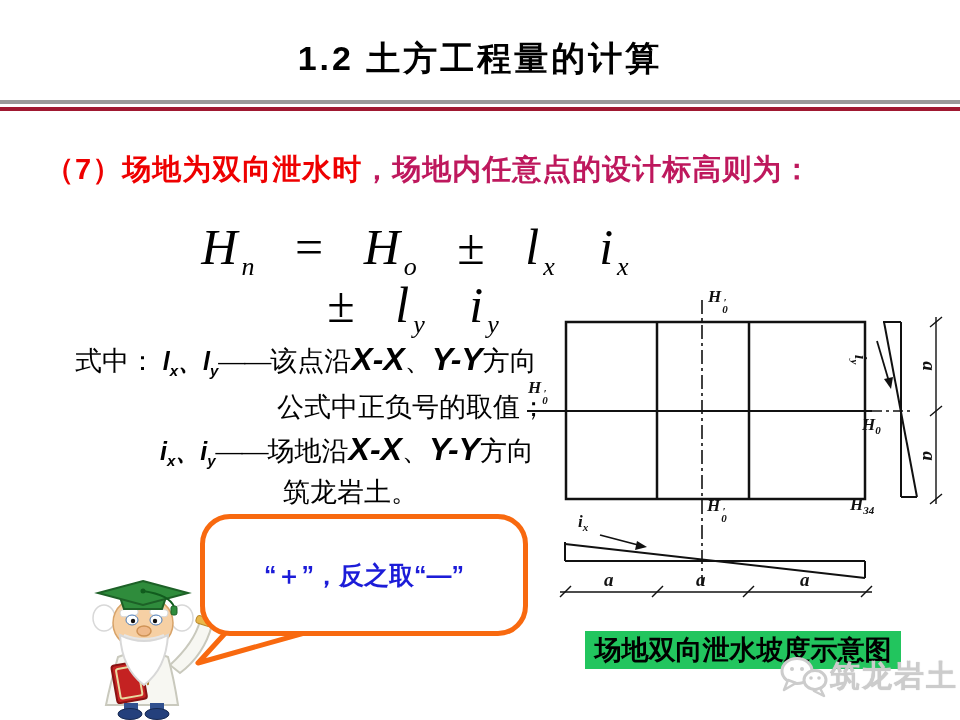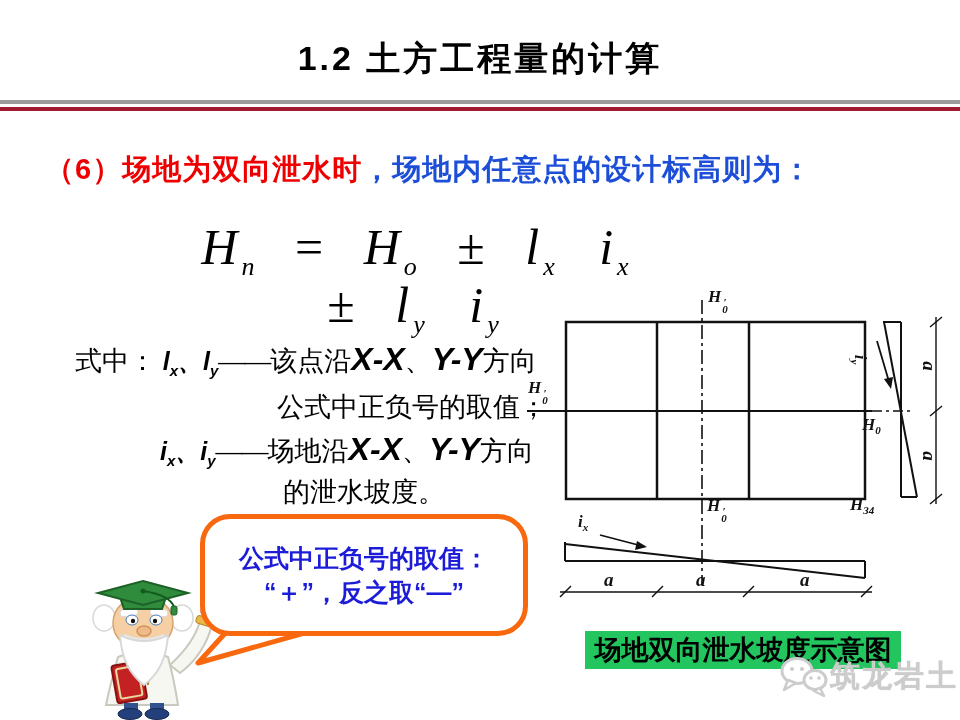--- a/index.html
+++ b/index.html
@@ -58,21 +58,21 @@
                     text-shadow:0 0 1px #bdbdbd;}
 </style>
 </head>
 <body>
 
 <div class="abs title">1.2 土方工程量的计算</div>
 <div class="abs rule-gray" style="background:#9a9a9a"></div>
 <div class="abs rule-red" style="background:#a01931"></div>
 
 <div class="abs heading">
-  <span style="color:#ee0000">（6）场地为双向泄水时</span><span style="color:#1d4ed8">，场地内任意点的设计标高则为：</span>
+  <span style="color:#ee0000">（7）场地为双向泄水时</span><span style="color:#be185d">，场地内任意点的设计标高则为：</span>
 </div>
 
 <div class="abs formula">
   <span class="fterm"><span>H</span><sub>n</sub></span>
   <span class="fop">=</span>
   <span class="fterm"><span>H</span><sub>o</sub></span>
   <span class="fop">±</span>
   <span class="fterm"><span>l</span><sub>x</sub></span>
   <span class="fterm"><span>i</span><sub>x</sub></span>
   <span class="fop">±</span>
@@ -81,21 +81,21 @@
 </div>
 
 <div class="abs where" style="top:341px;left:75px;">
   <span>式中：</span>
   <span class="var"><span>l</span><sub>x</sub></span><span class="var">、</span><span class="var"><span>l</span><sub>y</sub></span><span class="dash">——</span><span>该点沿</span><span class="bivar">X-X</span><span>、</span><span class="bivar">Y-Y</span><span>方向</span>
 </div>
 <div class="abs where" style="top:389px;left:277px;">公式中正负号的取值；</div>
 <div class="abs where" style="top:431px;left:160px;">
   <span class="var"><span>i</span><sub>x</sub></span><span class="var">、</span><span class="var"><span>i</span><sub>y</sub></span><span class="dash">——</span><span>场地沿</span><span class="bivar">X-X</span><span>、</span><span class="bivar">Y-Y</span><span>方向</span>
 </div>
-<div class="abs where" style="top:474px;left:283px;">的泄水坡度。</div>
+<div class="abs where" style="top:474px;left:283px;">筑龙岩土。</div>
 
 <div class="abs" style="top:285px;left:520px;width:440px;height:320px;">
   <svg width="440" height="320" viewBox="0 0 440 320">
     <g stroke="#111" fill="none">
 
       <g stroke-width="2.5">
         <rect x="46" y="37" width="299" height="177"></rect>
         <line x1="137" y1="37" x2="137" y2="214"></line>
         <line x1="229" y1="37" x2="229" y2="214"></line>
       </g>
@@ -165,21 +165,20 @@
   <span class="abs dlbl" style="top:228px;left:58px;"><span>i</span><sub>x</sub></span>
   <span class="abs dlbl rot90" style="top:66px;left:336px;"><span>i</span><sub>y</sub></span>
   <span class="abs albl rot90" style="top:70px;left:404px;">a</span>
   <span class="abs albl rot90" style="top:160px;left:404px;">a</span>
   <span class="abs albl" style="top:284px;left:84px;">a</span>
   <span class="abs albl" style="top:284px;left:176px;">a</span>
   <span class="abs albl" style="top:284px;left:280px;">a</span>
 </div>
 
 <div class="abs bubble">
-  <div>公式中正负号的取值：</div>
   <div>“＋”，反之取“—”</div>
 </div>
 <svg class="abs tail" width="170" height="55" viewBox="0 0 170 55">
   <polygon points="60,2 18,48 160,8" fill="#ffffff" stroke="#f8690f" stroke-width="5" stroke-linejoin="round"></polygon>
 </svg>
 
 <svg class="abs" style="top:573px;left:62px;" width="205" height="147" viewBox="0 0 205 147">
 
   <path d="M108,92 Q132,70 138,48 L150,52 Q142,82 118,100 Z" fill="#f7f7f2" stroke="#c9c9bd" stroke-width="2"></path>
   <rect x="134" y="44" width="16" height="8" rx="3" transform="rotate(18 142 48)" fill="#e8b84b" stroke="#b8882b"></rect>

